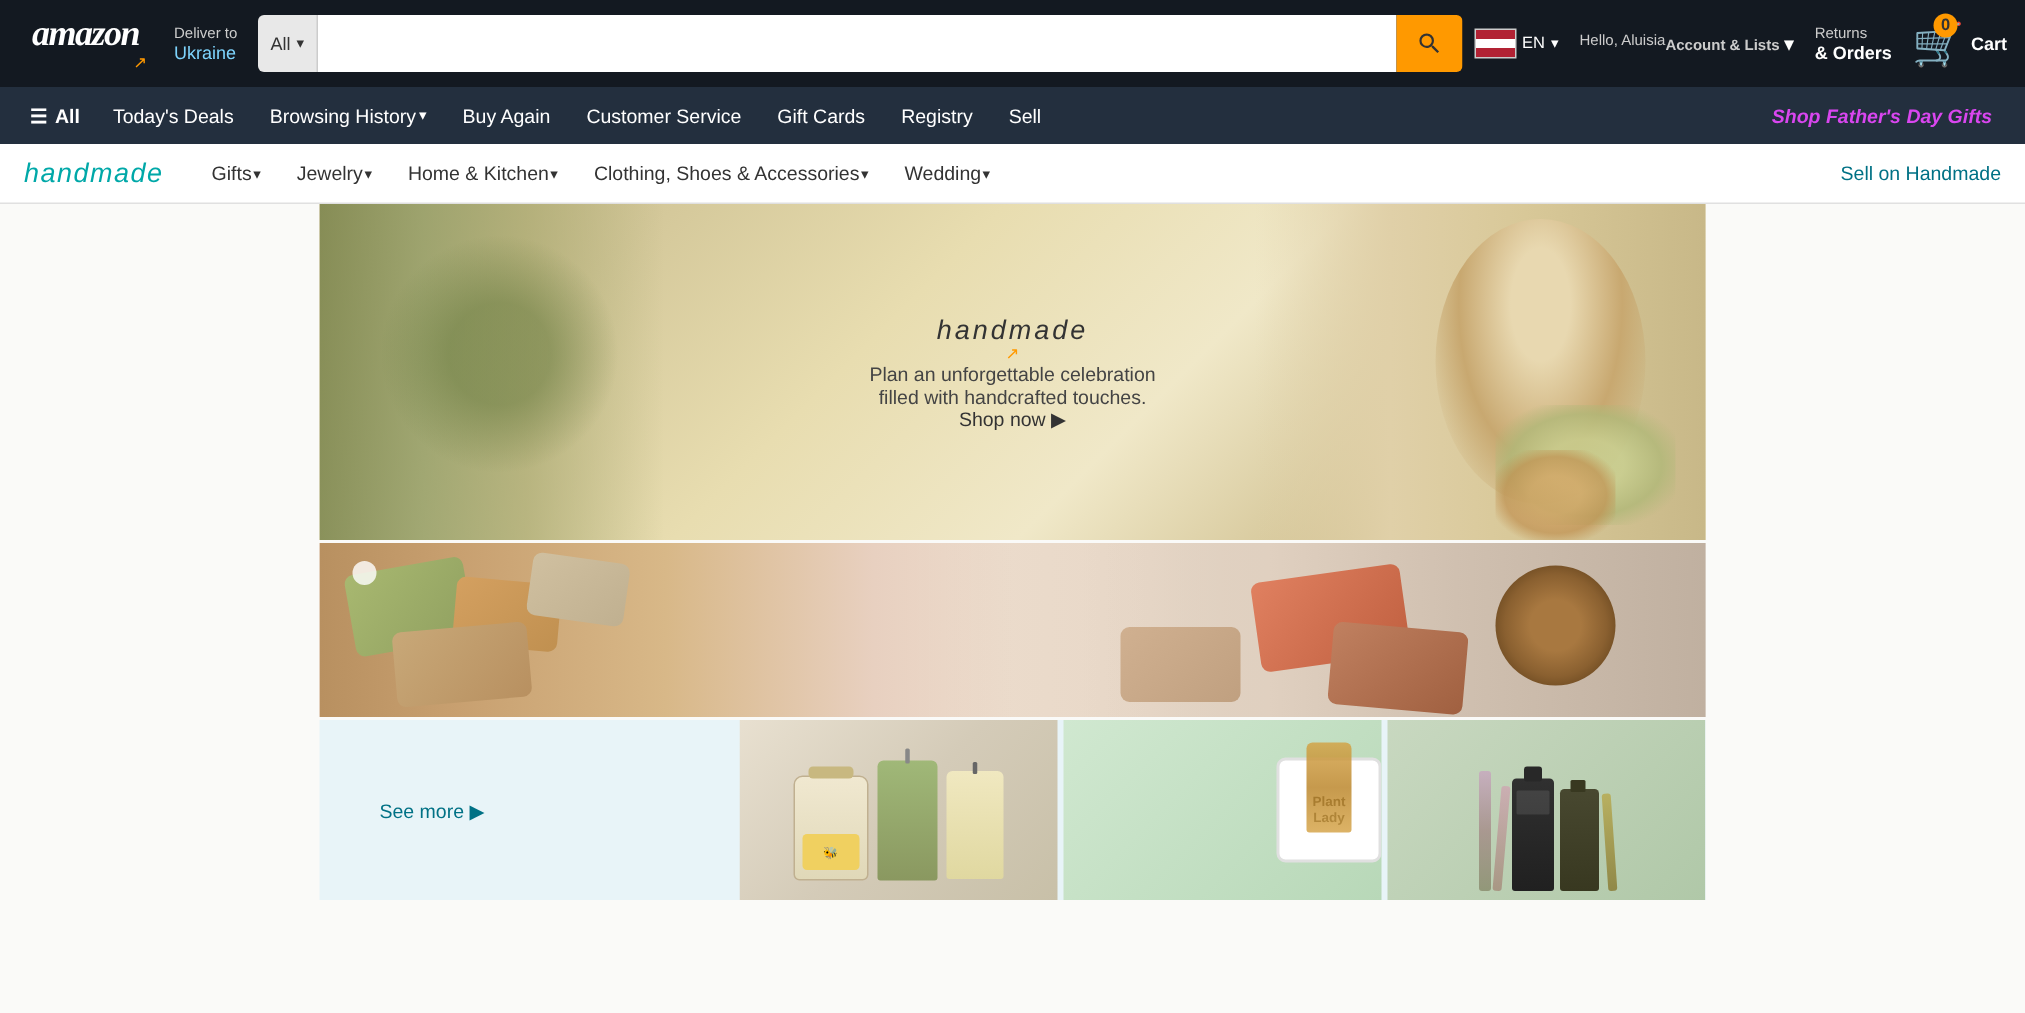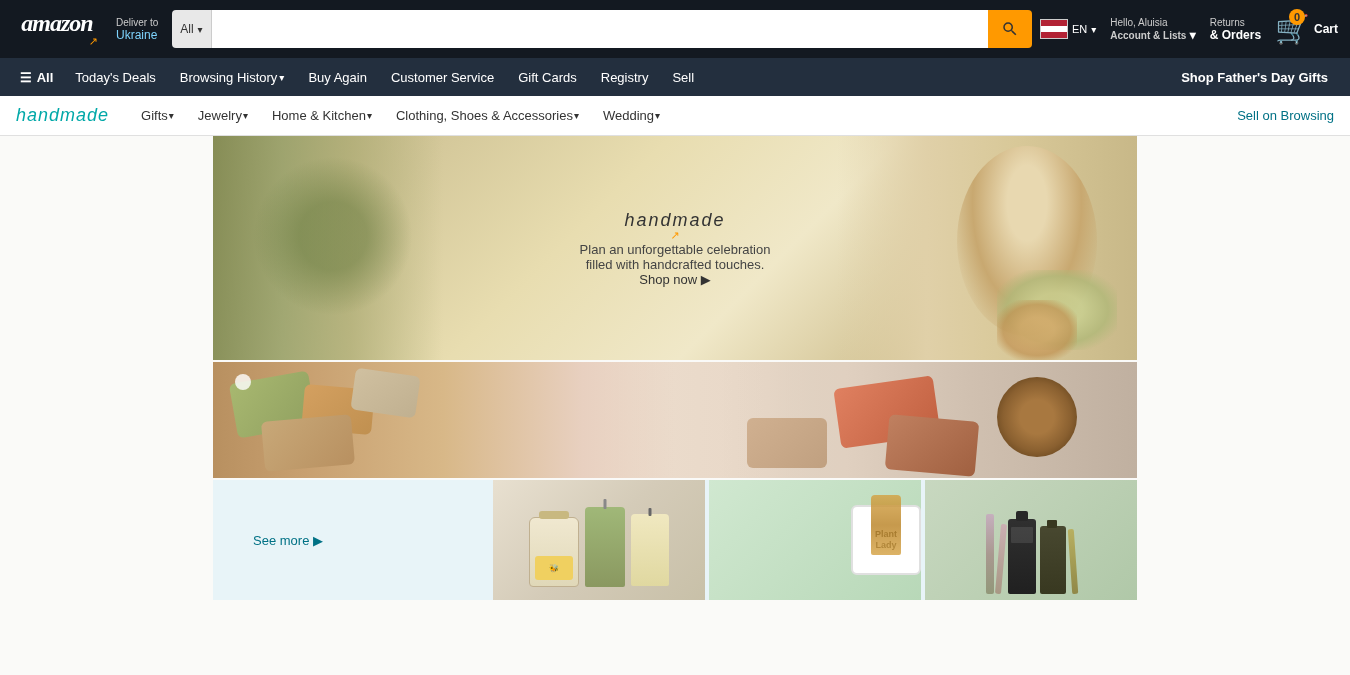--- a/index.html
+++ b/index.html
@@ -94,21 +94,21 @@
     .flag-icon {
       width: 28px;
       height: 20px;
       background: linear-gradient(to bottom, #b22234 33%, white 33%, white 66%, #b22234 66%);
       border: 1px solid #ccc;
       position: relative;
     }
     .account-block {
       color: white;
       display: flex;
-      flex-direction: column;
+      flex-direction: row;
       cursor: pointer;
     }
     .account-block span:first-child { font-size: 10px; color: #ccc; }
     .account-block span:last-child { font-size: 12px; font-weight: bold; }
     .returns-block {
       color: white;
       display: flex;
       flex-direction: column;
       cursor: pointer;
     }
@@ -162,26 +162,27 @@
     }
     .nav-item {
       color: white;
       padding: 6px 10px;
       cursor: pointer;
       font-size: 13px;
       white-space: nowrap;
     }
     .nav-right {
       margin-left: auto;
-      color: #ffffff;
+      color: #d946ef;
       font-size: 13px;
       font-weight: bold;
       padding: 6px 10px;
       cursor: pointer;
       white-space: nowrap;
+      font-style: italic;
     }
 
     
     .handmade-nav {
       background: white;
       display: flex;
       align-items: center;
       padding: 0 16px;
       height: 40px;
       border-bottom: 1px solid #e0e0e0;
@@ -436,21 +437,21 @@
     </div>
     <div class="handmade-nav-item">
       <span>Clothing, Shoes &amp; Accessories</span>
       <span style="font-size:10px;">▾</span>
     </div>
     <div class="handmade-nav-item">
       <span>Wedding</span>
       <span style="font-size:10px;">▾</span>
     </div>
 
-    <a class="sell-handmade">Sell on Browsing</a>
+    <a class="sell-handmade">Sell on Handmade</a>
   </div>
 
   <div style="display:flex; justify-content:center; background:#fafaf8;">
     <div class="main-content">
 
       <div class="hero-banner">
 
         <div style="position:absolute;left:0;top:0;bottom:0;width:230px;background:linear-gradient(to right, #6a7a40 0%, #8a9860 30%, #a8a870 60%, transparent 100%);opacity:0.7;"></div>
 
         <div style="position:absolute;left:40px;top:20px;width:160px;height:160px;background:radial-gradient(ellipse, rgba(100,120,60,0.5) 30%, transparent 70%);"></div>

